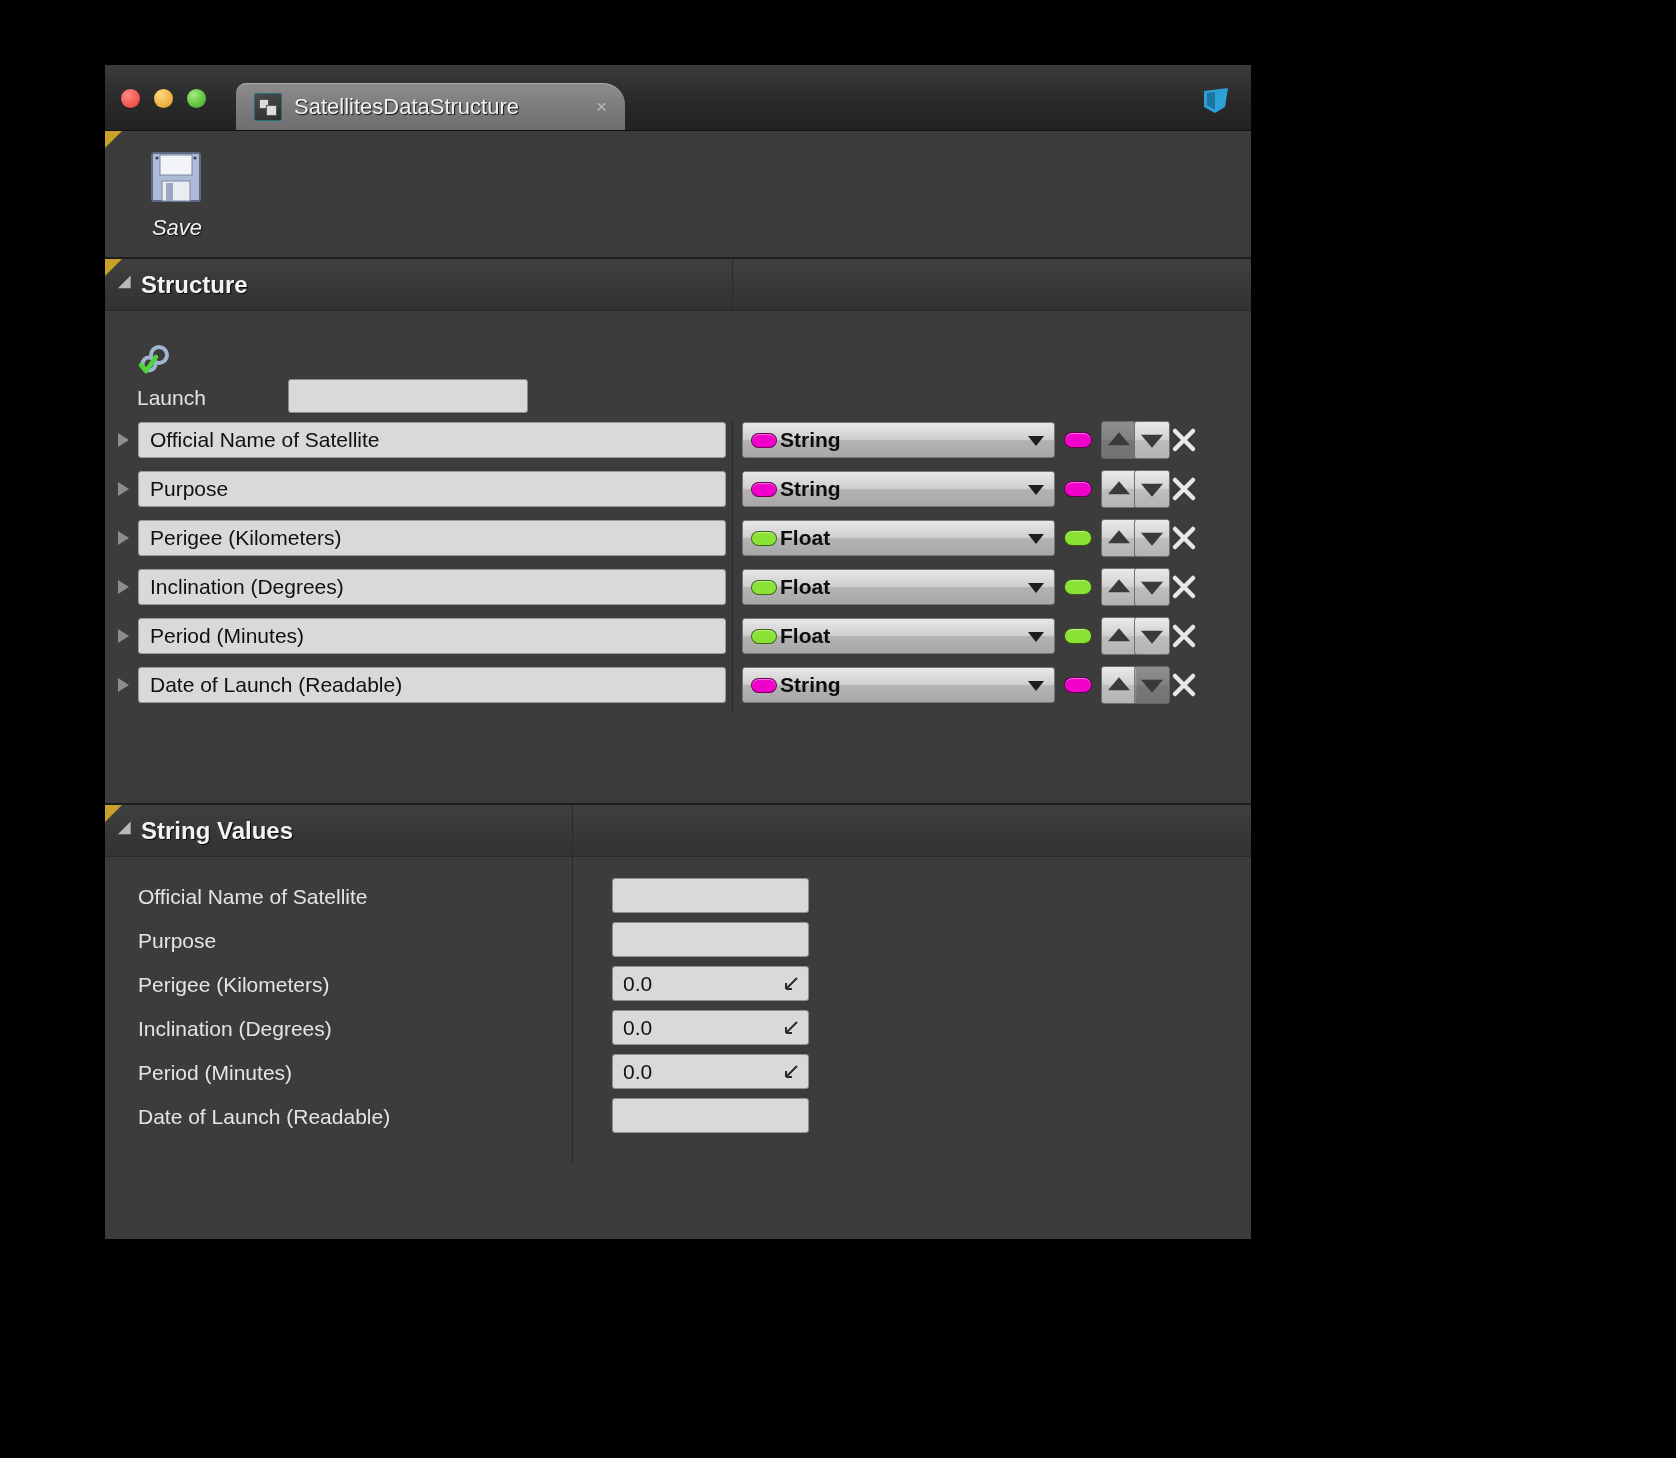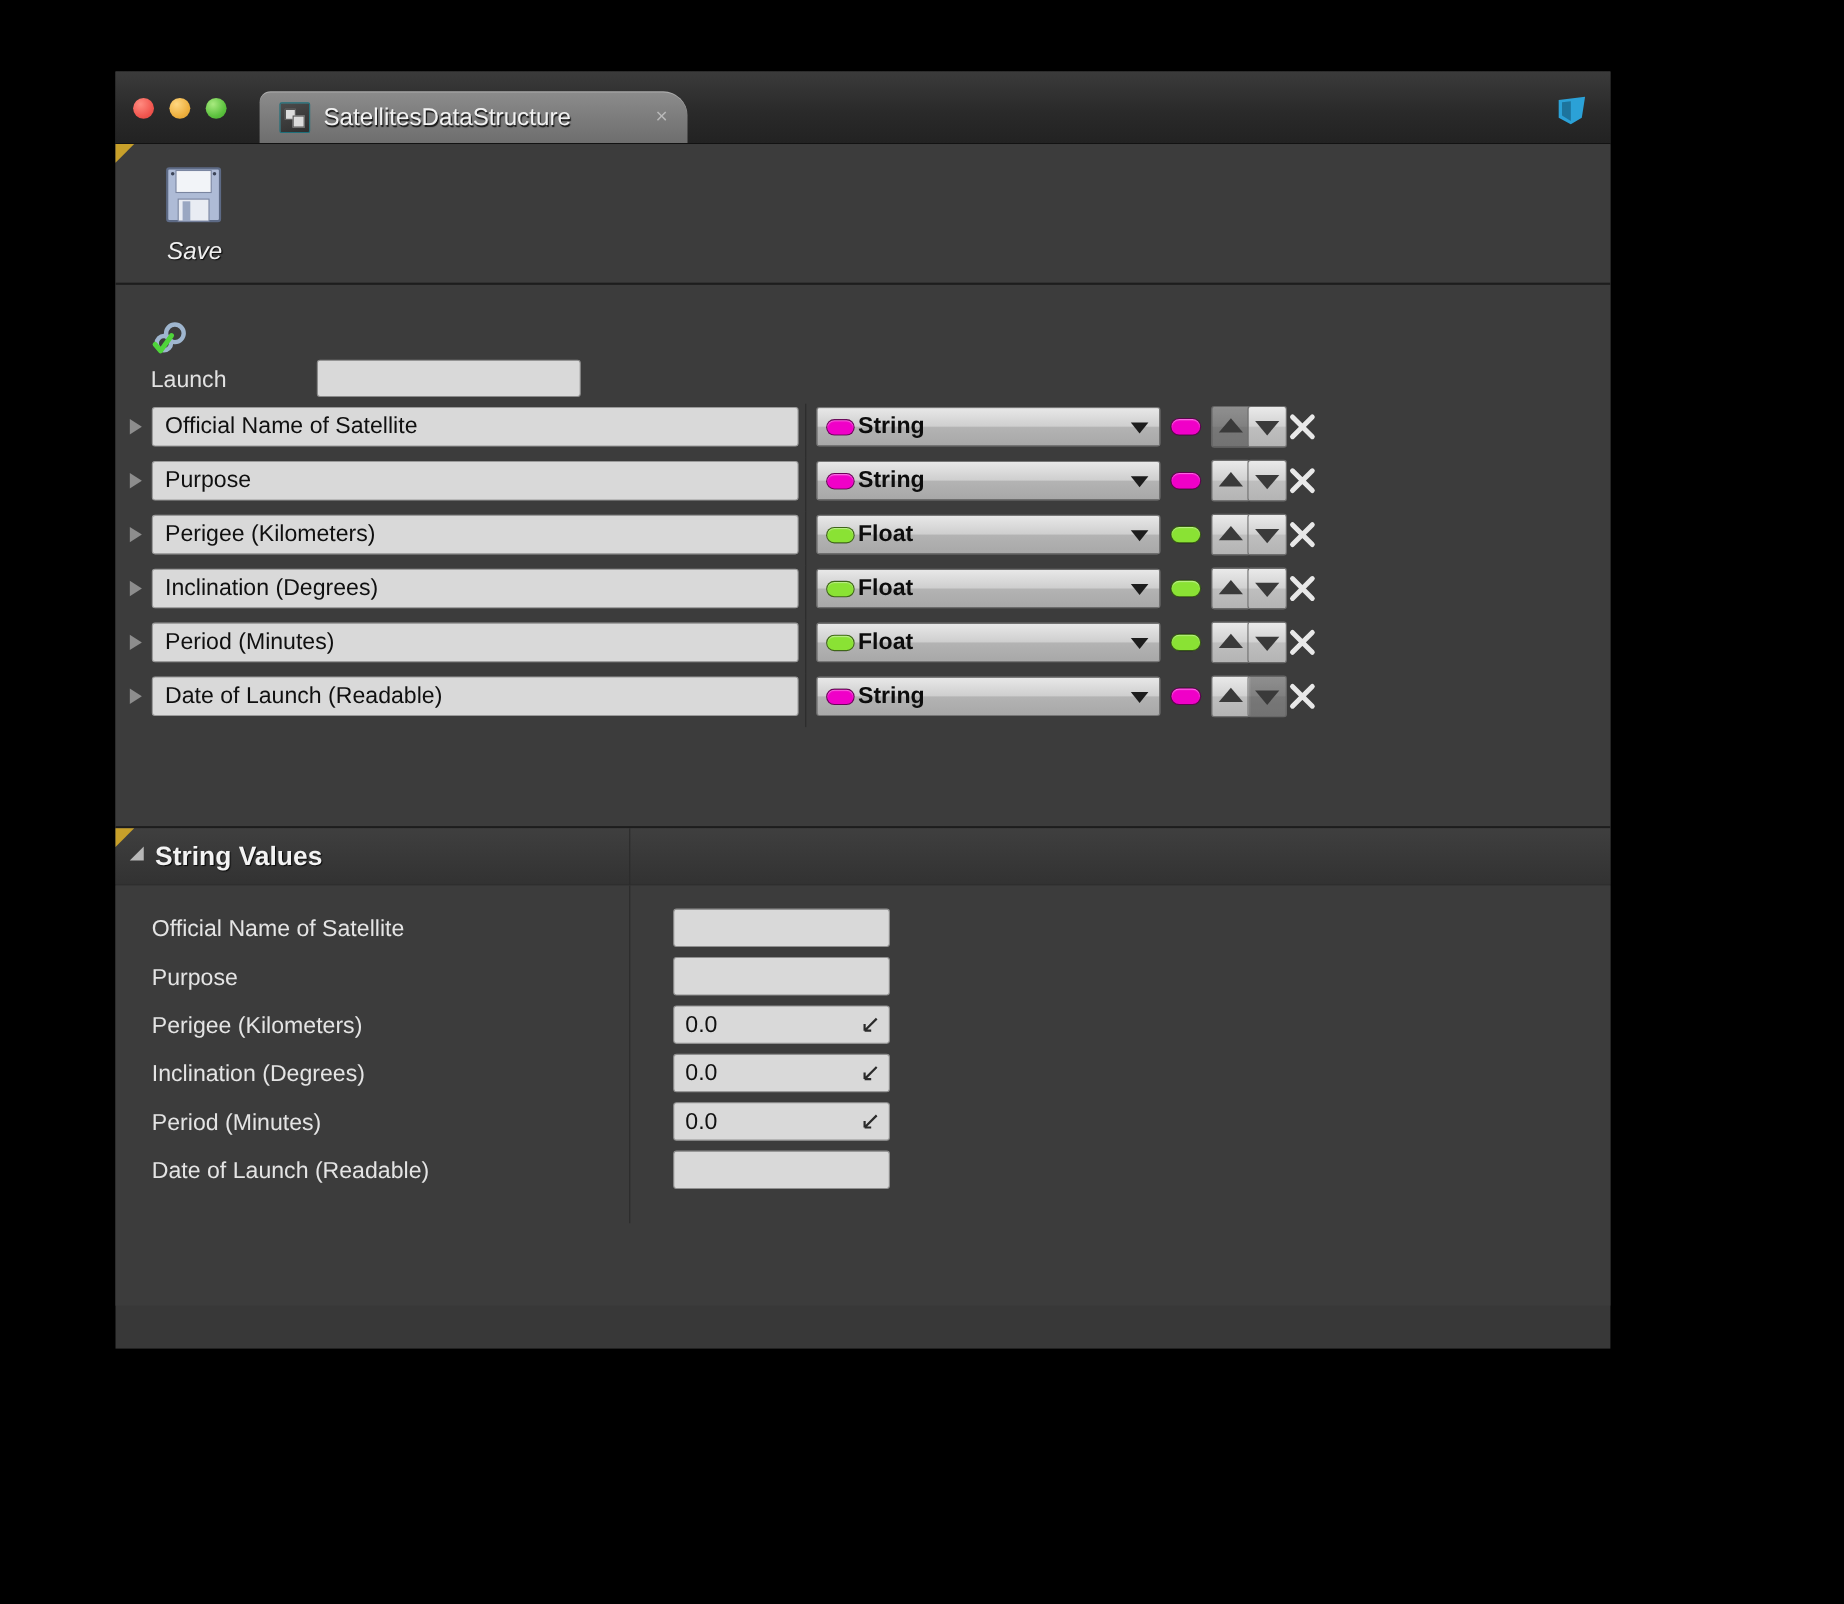--- a/index.html
+++ b/index.html
@@ -6,21 +6,21 @@
   html, body {
     width: 1676px; height: 1458px;
     background: #000;
     font-family: "Liberation Sans", sans-serif;
     overflow: hidden;
   }
 
   #window {
     position: absolute;
     left: 105px; top: 65px;
-    width: 1359px; height: 1161px;
+    width: 1146px; height: 1161px;
     background: #383838;
     box-shadow: 0 6px 30px rgba(0,0,0,0.8);
   }
 
   
   #titlebar {
     position: relative;
     height: 66px;
     background: linear-gradient(180deg,#3b3b3b 0%,#2a2a2a 55%,#222 100%);
     border-bottom: 1px solid #121212;
@@ -241,20 +241,26 @@
         <rect x="16" y="34" width="28" height="20" fill="#e9ecf3" stroke="#7a85a0"></rect>
         <rect x="20" y="36" width="7" height="18" fill="#9aa7c2"></rect>
         <circle cx="11" cy="11" r="1.6" fill="#3d4558"></circle>
         <circle cx="49" cy="11" r="1.6" fill="#3d4558"></circle>
       </svg>
       <span class="tb-label">Save</span>
     </div>
 
   </div>
 
+  <div class="section-head">
+    <div class="corner-tri"></div>
+    <div class="sec-tri"></div>
+    <span class="sec-title">Structure</span>
+    <div class="head-split" style="left:627px;"></div>
+  </div>
 
   <div id="structure-body">
 
     <svg id="gear-icon" viewBox="0 0 34 34">
       <circle cx="22" cy="12" r="8" fill="none" stroke="#9fb6cf" stroke-width="4"></circle>
       <circle cx="12" cy="21" r="6.5" fill="none" stroke="#9fb6cf" stroke-width="4"></circle>
       <path d="M4 22 L9 28 L19 14" fill="none" stroke="#4fd43a" stroke-width="4.5" stroke-linecap="round" stroke-linejoin="round"></path>
     </svg>
 
 

